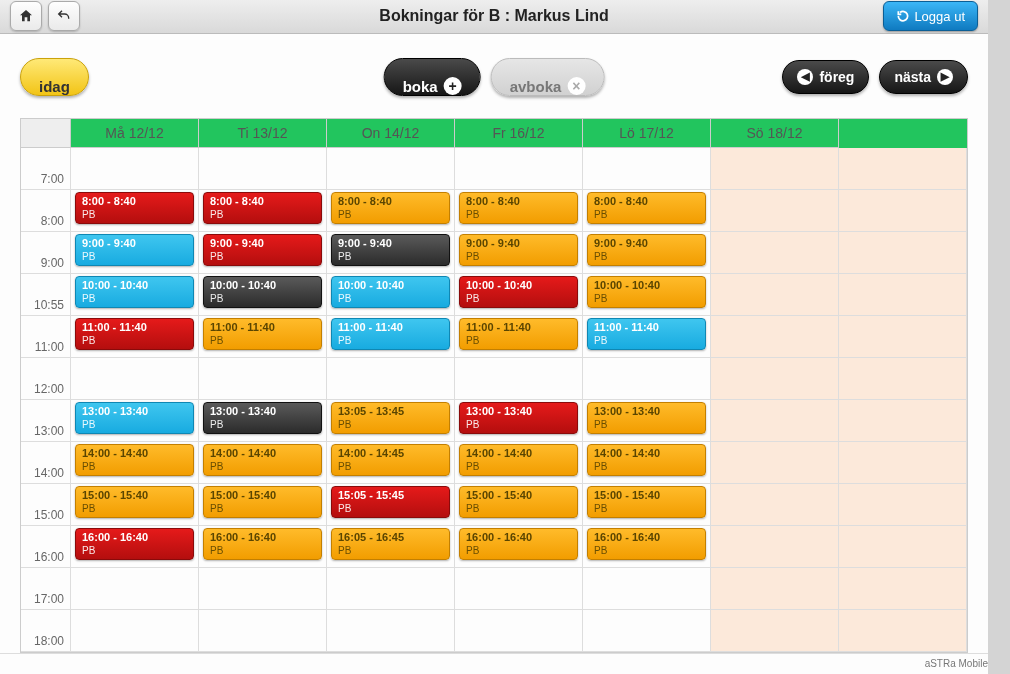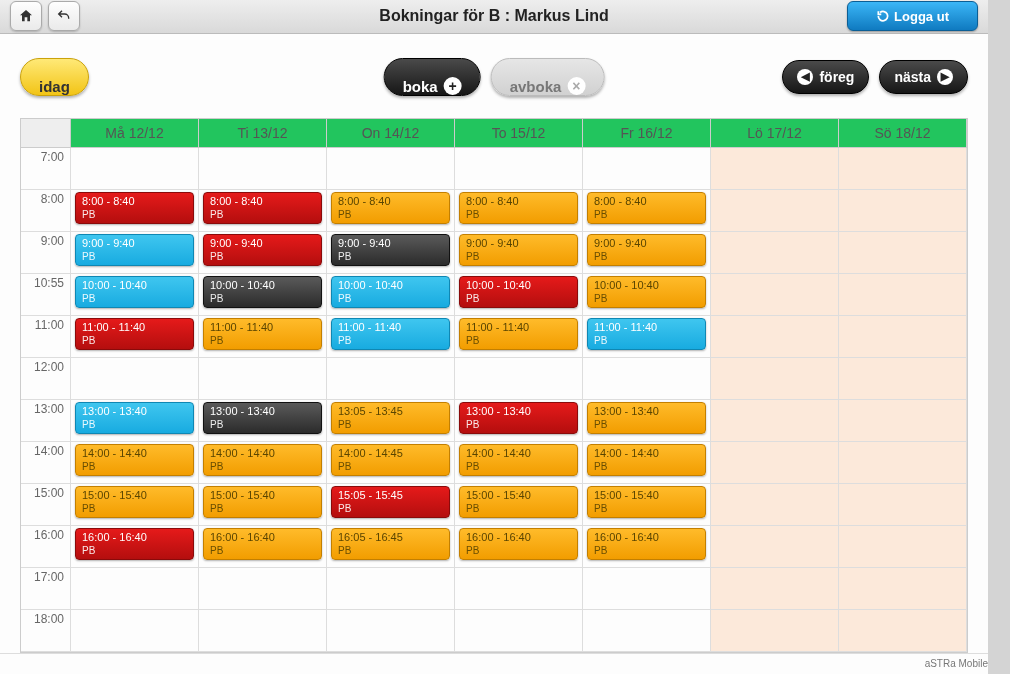--- a/index.html
+++ b/index.html
@@ -42,26 +42,26 @@
   position: absolute; left:0; right:0;
   text-align: center;
   font-weight: bold;
   font-size: 16px;
   color: #222;
   pointer-events: none;
 }
 .logout-btn {
   margin-left: auto;
   height: 30px;
-  padding: 0 28px;
+  padding: 0 12px;
   border-radius: 6px;
   background: linear-gradient(#3bb6f7,#0f7ac0);
   border: 1px solid #0b5e95;
   color: #fff;
-  font-weight: bold;
+  font-weight: normal;
   font-size: 13px;
   box-shadow: 0 1px 2px rgba(0,0,0,0.3);
   cursor: pointer;
   display: flex; align-items: center; gap: 4px;
 }
 .logout-btn svg { width:14px; height:14px; }
 .content {
   flex: 1;
   padding: 18px 20px 0 20px;
   display: flex;
@@ -156,42 +156,42 @@
   position: relative;
   flex: 1;
 }
 .time-cell {
   border-right:1px solid #ddd;
   border-bottom:1px solid #ddd;
   font-size:12px;
   color:#666;
   text-align:right;
   padding-right:6px;
-  padding-top:2px;
+  padding-top:24px;
 }
 .day-cell {
   border-right:1px solid #ddd;
   border-bottom:1px solid #ddd;
   position:relative;
   padding:2px 4px;
 }
 .weekend { background:#fce9da; }
 .event {
   position:relative;
   height:32px;
   border-radius:4px;
   padding:2px 6px 0 6px;
   font-size:11px;
   line-height:13px;
   color:#fff;
   box-shadow: 0 1px 2px rgba(0,0,0,0.3);
   overflow:hidden;
   cursor:pointer;
 }
-.event .t { display:block; font-weight:normal; }
+.event .t { display:block; font-weight:bold; }
 .event .lbl { display:block; opacity:.9; font-size:10px; }
 .ev-red { background:linear-gradient(#e51a1a,#b40e0e); border:1px solid #8a0a0a; }
 .ev-amber { background:linear-gradient(#ffbb2a,#f29d00); border:1px solid #c37f00; color:#5a4500; }
 .ev-amber .t,.ev-amber .lbl{ color:#5a4500; }
 .ev-cyan { background:linear-gradient(#3fc6ef,#18abe0); border:1px solid #0f87b3; }
 .ev-dark { background:linear-gradient(#5a5a5a,#2b2b2b); border:1px solid #111; }
 
 .footer {
   height: 26px;
   text-align:right;
@@ -253,21 +253,20 @@
         </button>
       </div>
     </div>
 
     <div class="calendar">
       <div class="cal-head" id="cal-head">
           <div></div>
           <div>Må 12/12</div>
           <div>Ti 13/12</div>
           <div>On 14/12</div>
-          <div>To 15/12</div>
           <div>Fr 16/12</div>
           <div>Lö 17/12</div>
           <div>Sö 18/12</div>
         </div>
       <div class="cal-body" id="cal-body">
           <div class="time-cell">7:00</div>
           <div class="day-cell"></div>
           <div class="day-cell"></div>
           <div class="day-cell"></div>
           <div class="day-cell"></div>

